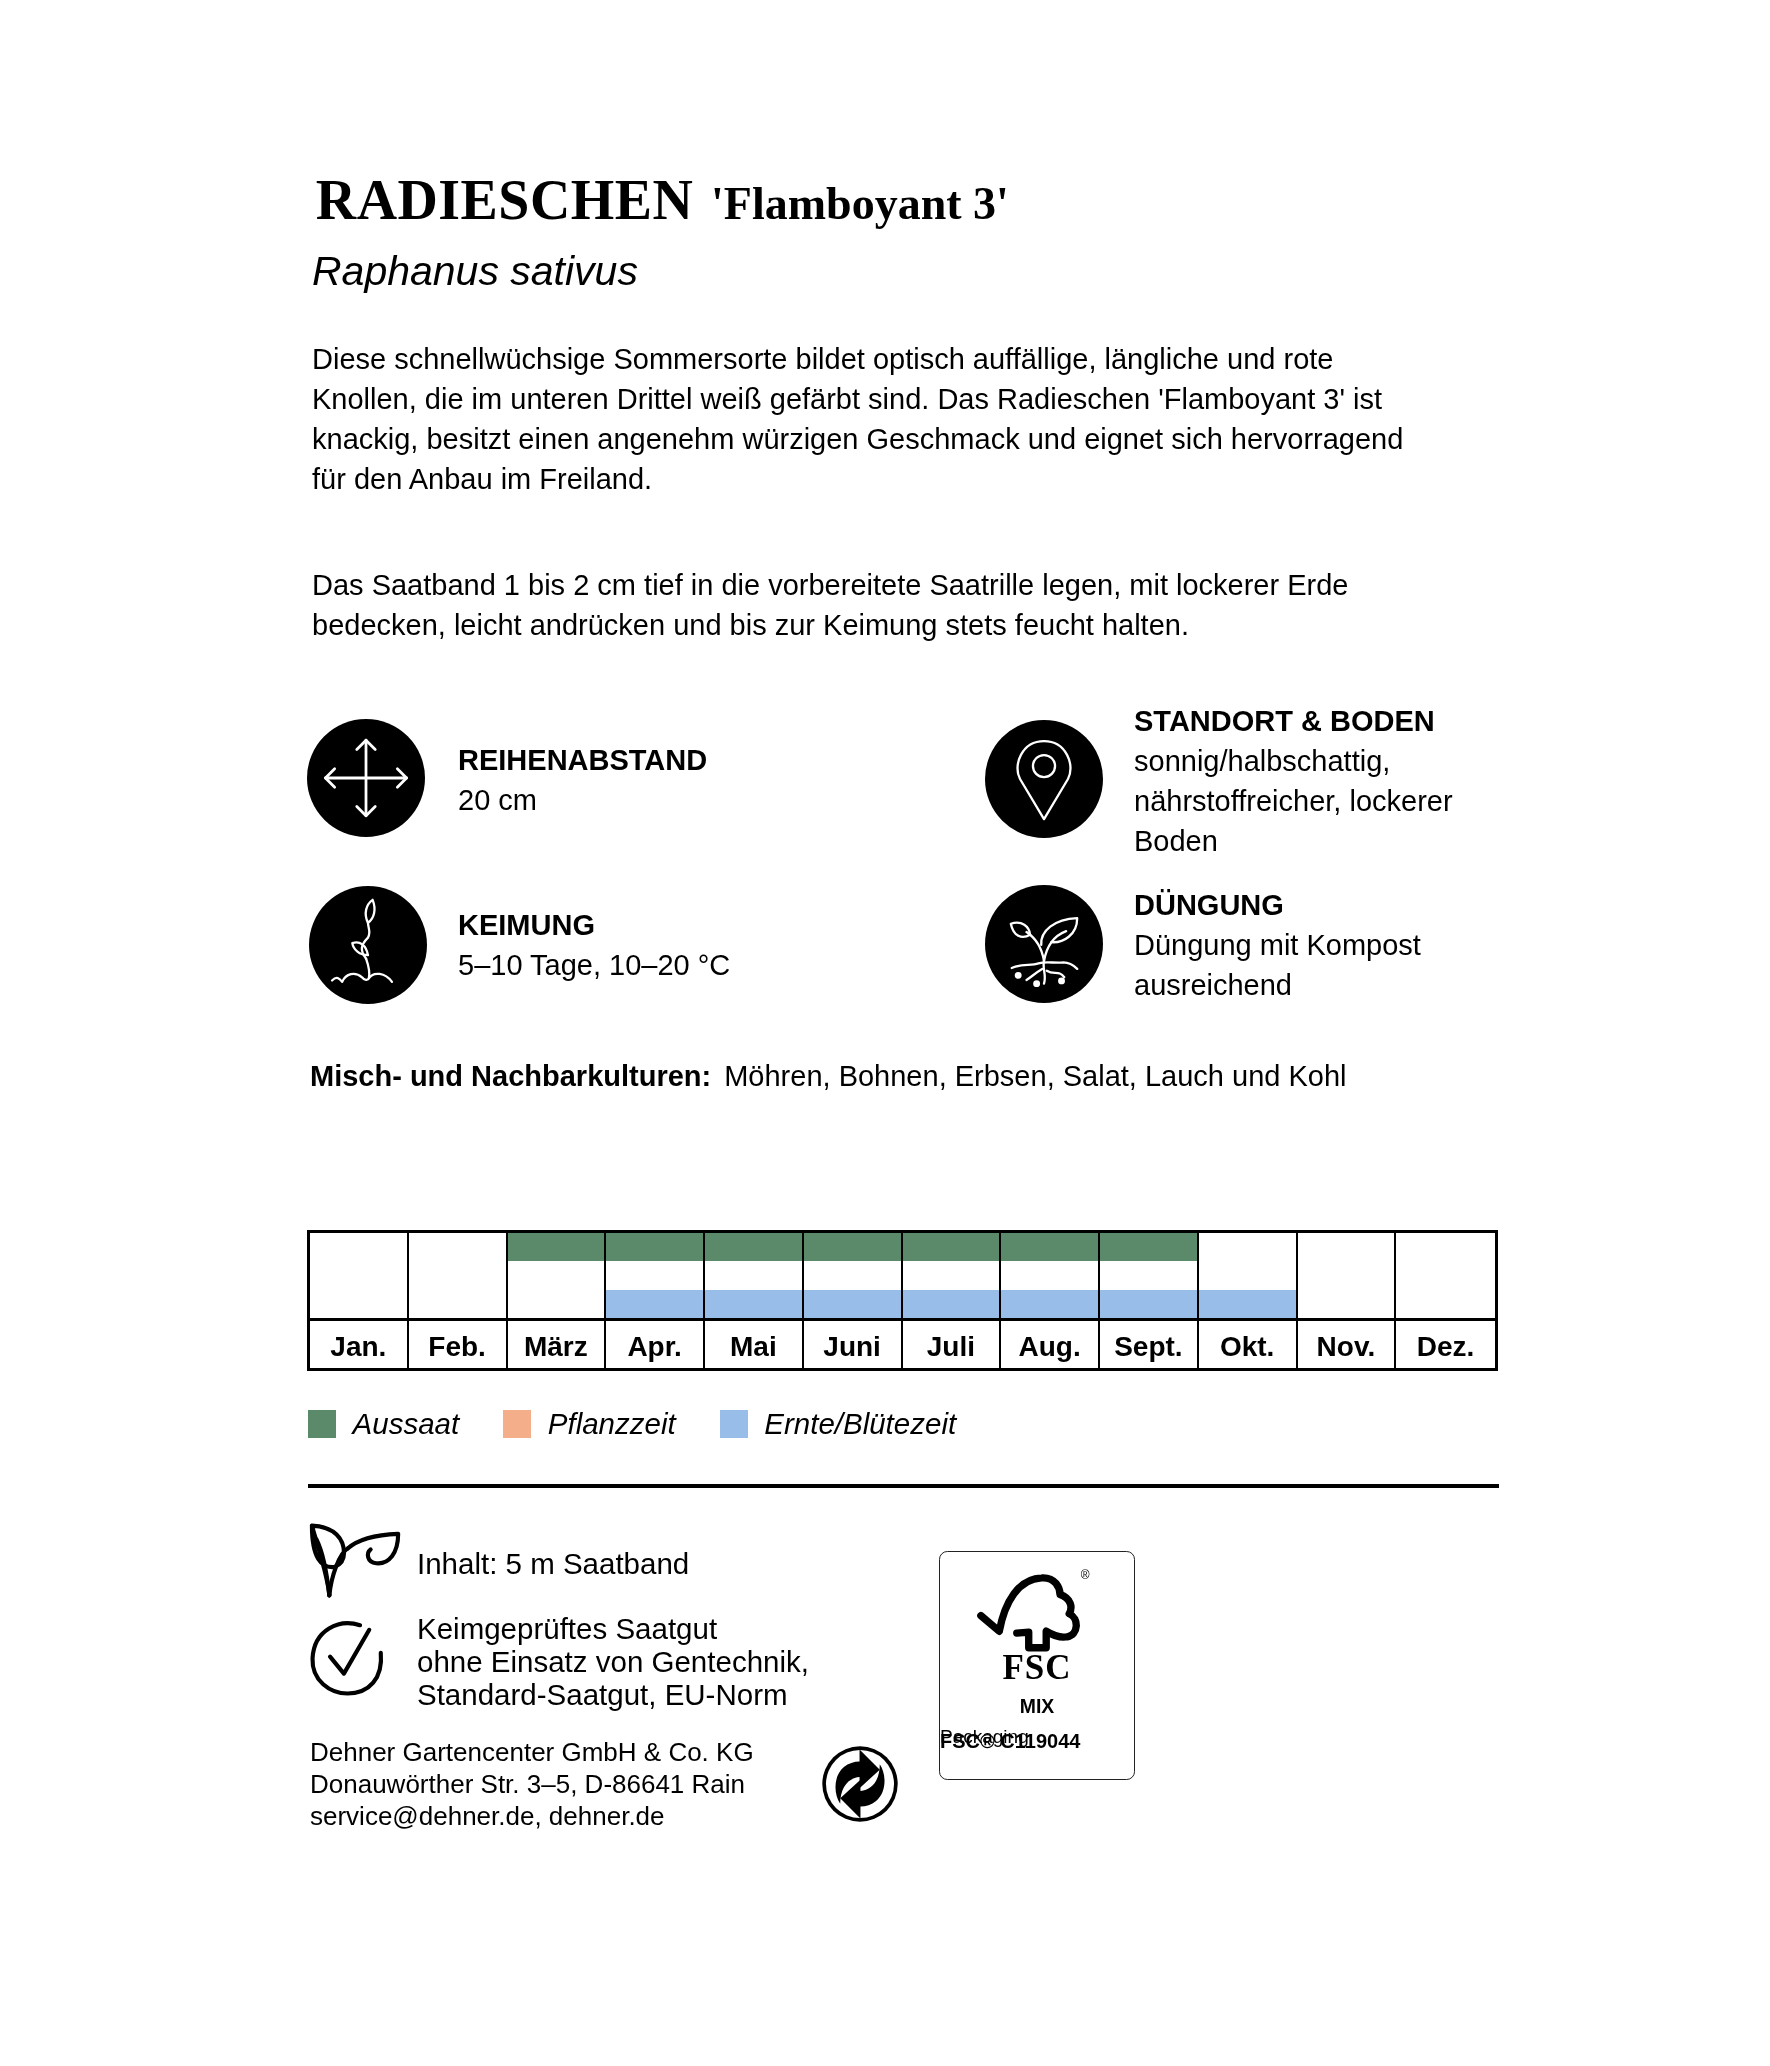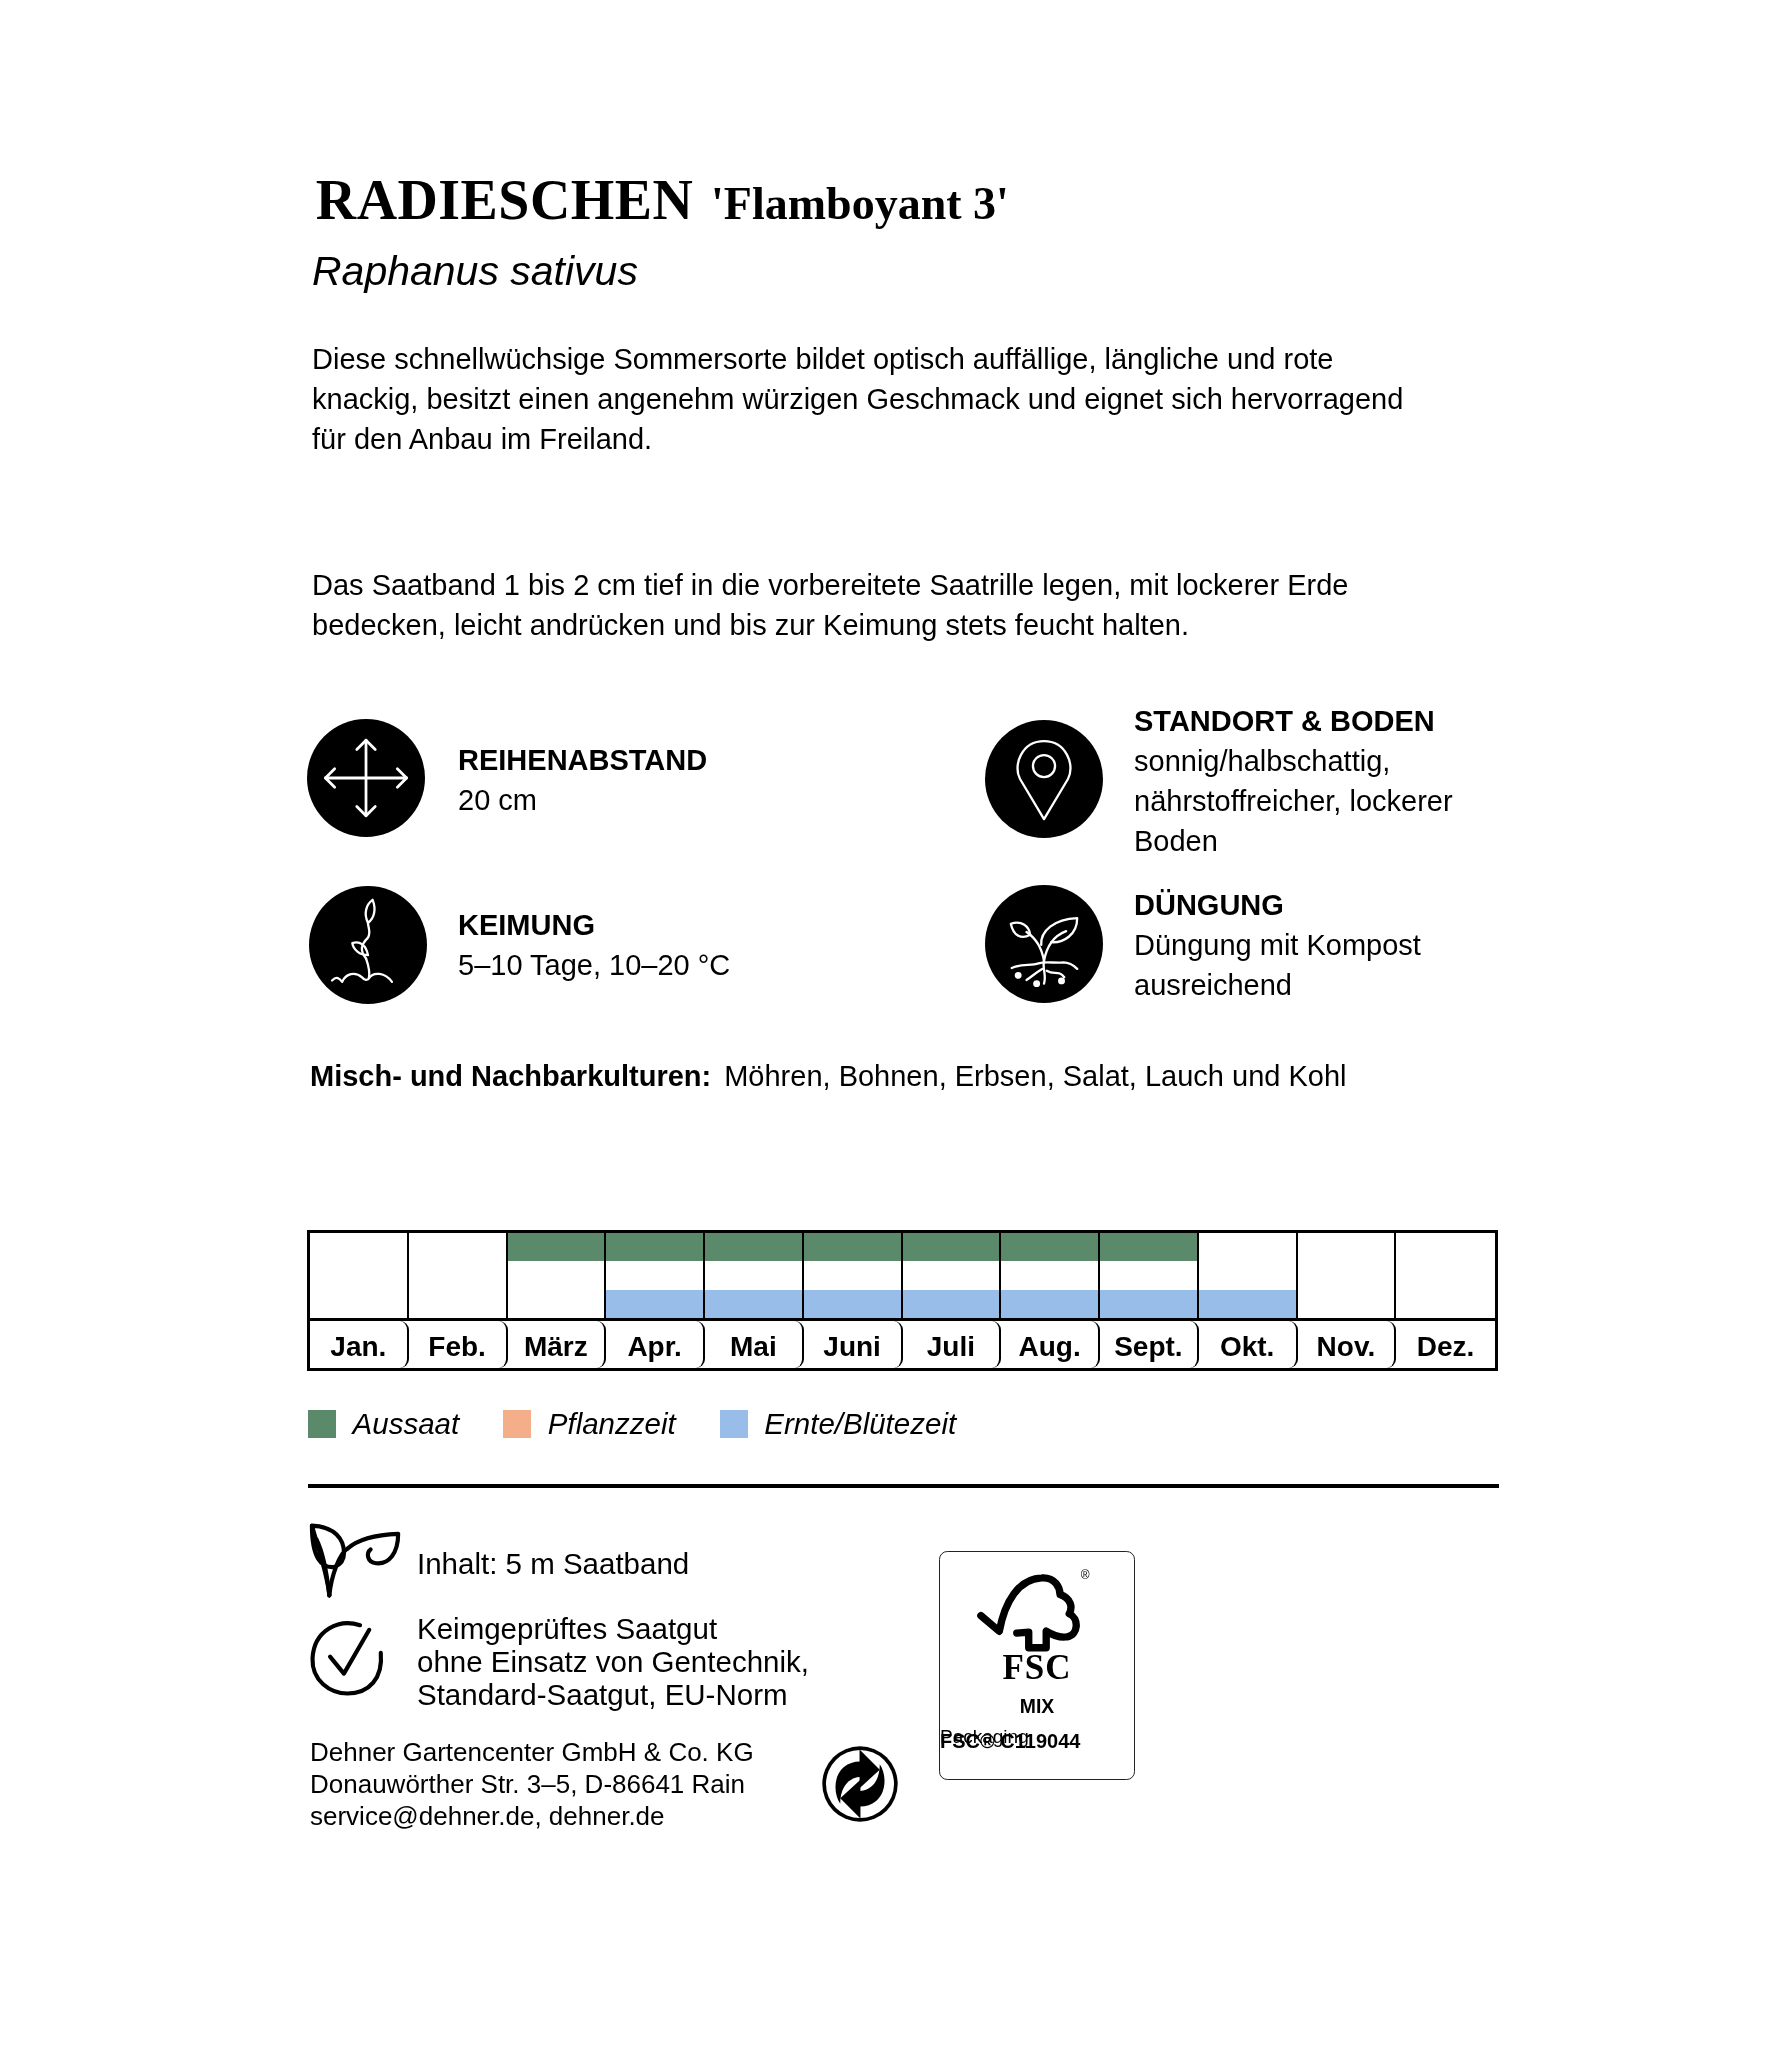--- a/index.html
+++ b/index.html
@@ -33,21 +33,21 @@
     .companion { left: 310px; top: 1056px; font-size: 29px; white-space: nowrap; line-height: 40px; }
     .companion .label { font-weight: bold; }
     .companion .value { margin-left: 13px; }
 
     
     .calendar { left: 307px; top: 1230px; width: 1191px; height: 141px; border: 3.7px solid #000; display: grid; grid-template-columns: repeat(12, 1fr); grid-template-rows: 88px 1fr; }
     .cal-bar-cell { position: relative; border-right: 2.3px solid #000; border-bottom: 3.7px solid #000; background: #fff; }
     .cal-bar-cell:nth-child(12) { border-right: none; }
     .cal-bar-cell .sow { position: absolute; left: 0; right: 0; top: 0; height: 28px; }
     .cal-bar-cell .harvest { position: absolute; left: 0; right: 0; bottom: 0; height: 28px; }
-    .cal-label-cell { border-right: 2.3px solid #000; display: flex; align-items: center; justify-content: center; font-size: 28px; font-weight: bold; padding-top: 4.6px; border-radius: 9px; }
+    .cal-label-cell { border-right: 2.3px solid #000; display: flex; align-items: center; justify-content: center; font-size: 28px; font-weight: bold; padding-top: 4.6px; }
     .cal-label-cell:nth-child(24) { border-right: none; }
 
     .legend { left: 308px; top: 1407px; display: flex; align-items: center; font-size: 29.5px; white-space: nowrap; font-style: italic; }
     .legend .item { display: flex; align-items: center; margin-right: 44px; }
     .legend .swatch { width: 28px; height: 28px; margin-right: 16.6px; }
 
     .divider { left: 308px; top: 1484px; width: 1191px; height: 3.7px; background: #000; }
 
     
     .foot-text { font-size: 29.5px; line-height: 33px; white-space: nowrap; }
@@ -64,20 +64,21 @@
 </head>
 <body>
 
 <div class="abs title">
   <span class="main">RADIESCHEN</span><span class="cultivar">'Flamboyant 3'</span>
 </div>
 <div class="abs subtitle">Raphanus sativus</div>
 
 <div class="abs body-text desc">
   <span>Diese schnellwüchsige Sommersorte bildet optisch auffällige, längliche und rote</span>
+  <span>Knollen, die im unteren Drittel weiß gefärbt sind. Das Radieschen 'Flamboyant 3' ist</span>
   <span>knackig, besitzt einen angenehm würzigen Geschmack und eignet sich hervorragend</span>
   <span>für den Anbau im Freiland.</span>
 </div>
 
 <div class="abs body-text instr">
   <span class="line">Das Saatband 1 bis 2 cm tief in die vorbereitete Saatrille legen, mit lockerer Erde</span>
   <span class="line">bedecken, leicht andrücken und bis zur Keimung stets feucht halten.</span>
 </div>
 
 <div class="abs icon-circle" style="left:307px; top:719px;">

